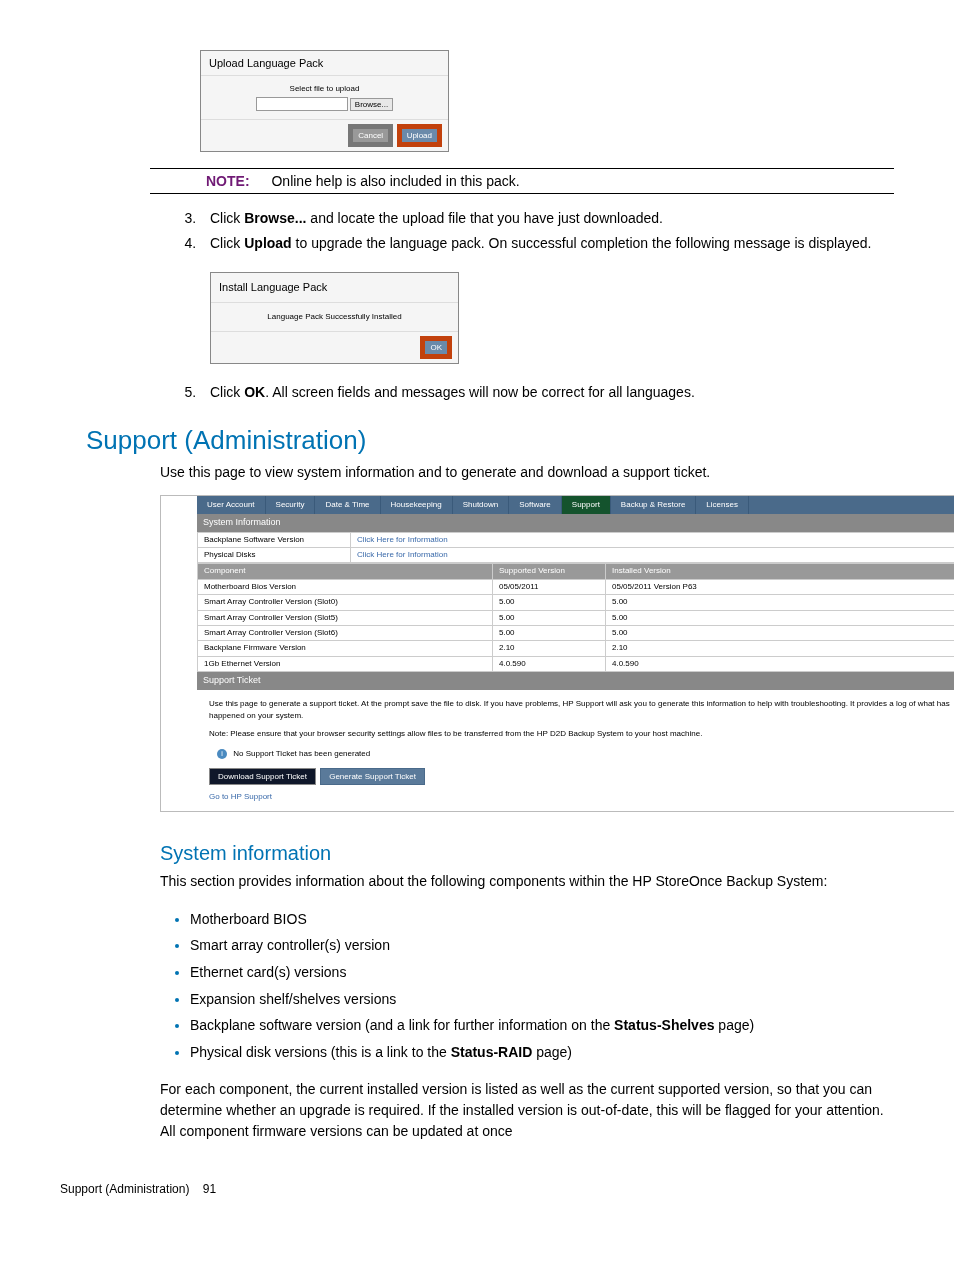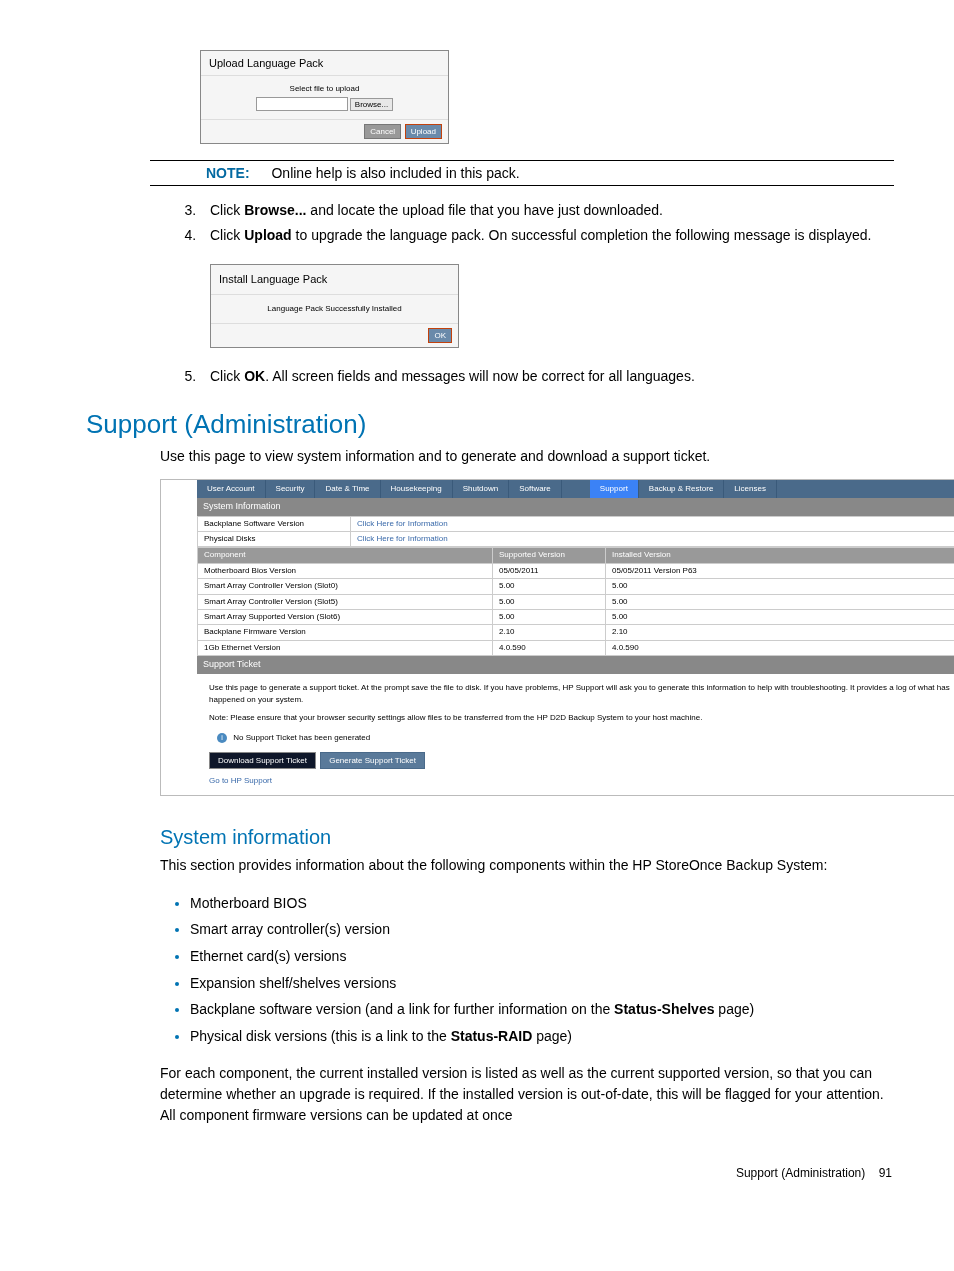--- a/index.html
+++ b/index.html
@@ -51,41 +51,41 @@
     background: #e8e8e8;
   }
   .dialog-footer {
     padding: 4px 6px;
     text-align: right;
     border-top: 1px solid #ddd;
   }
   .mini-btn {
     font-size: 8px;
     padding: 2px 5px;
-    border: 1px solid #c2410c;
+    border: 5px solid #c2410c;
     background: #6a8aaa;
     color: #fff;
     margin-left: 1px;
   }
   .mini-btn.grey {
     background: #999;
     border-color: #777;
   }
   hr.note-rule {
     border: none;
     border-top: 1px solid #000;
     margin: 16px 0 4px 90px;
   }
   .note-row {
     margin-left: 134px;
     margin-bottom: 4px;
   }
   .note-label {
     font-weight: bold;
-    color: #0369a1;
+    color: #701a75;
     margin-right: 18px;
     padding-left: 12px;
   }
   ol.steps {
     margin-left: 100px;
     padding-left: 40px;
     line-height: 1.5;
   }
   ol.steps li {
     margin-bottom: 4px;
@@ -115,22 +115,21 @@
     background: #4a6a8a;
     display: flex;
   }
   .tab {
     padding: 4px 10px;
     color: #fff;
     font-size: 8px;
     border-right: 1px solid #3a5a7a;
   }
   .tab.active {
-    background: #3b82f6;
-    margin-left: 28px;
+    background: #14532d;
   }
   .panel-header {
     background: #888;
     color: #fff;
     padding: 3px 6px;
     font-size: 9px;
   }
   .info-table {
     width: 100%;
     border-collapse: collapse;
@@ -190,21 +189,20 @@
   }
   ul.bullets {
     margin-left: 100px;
     padding-left: 30px;
     line-height: 1.9;
   }
   ul.bullets li::marker {
     color: #0073b3;
   }
   .footer {
-    text-align: right;
     font-size: 12px;
     margin-top: 40px;
     margin-right: 2px;
   }
 </style>
 </head>
 <body>
 
 <div class="page">
 
@@ -295,21 +293,21 @@
             <td>Smart Array Controller Version (Slot0)</td>
             <td>5.00</td>
             <td>5.00</td>
           </tr>
       <tr>
             <td>Smart Array Controller Version (Slot5)</td>
             <td>5.00</td>
             <td>5.00</td>
           </tr>
       <tr>
-            <td>Smart Array Supported Version (Slot6)</td>
+            <td>Smart Array Controller Version (Slot6)</td>
             <td>5.00</td>
             <td>5.00</td>
           </tr>
       <tr>
             <td>Backplane Firmware Version</td>
             <td>2.10</td>
             <td>2.10</td>
           </tr>
       <tr>
             <td>1Gb Ethernet Version</td>

